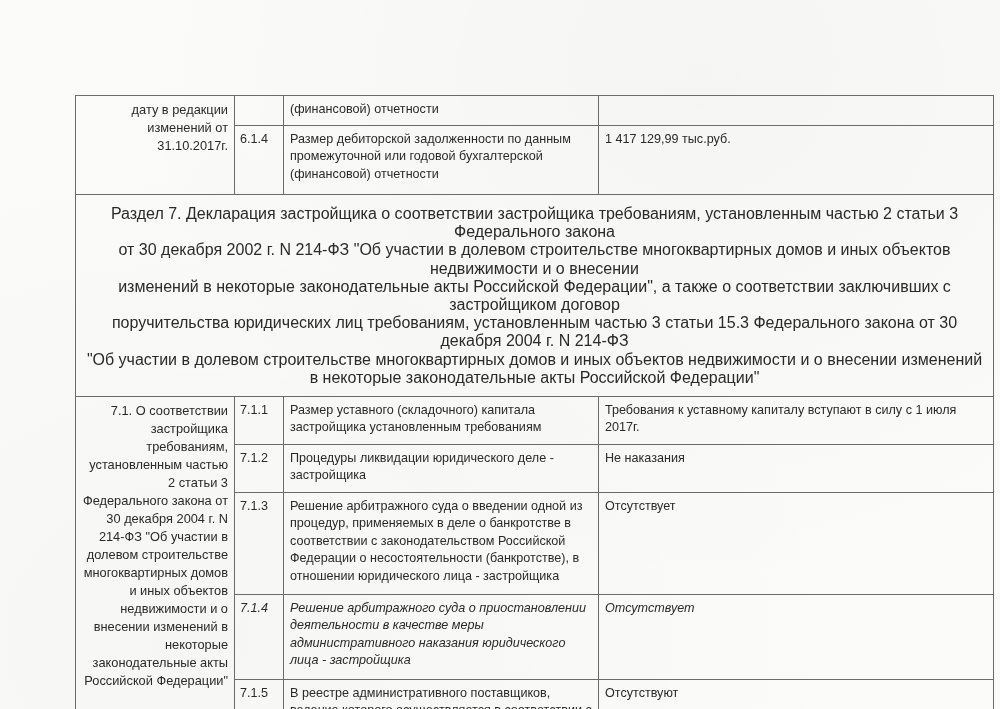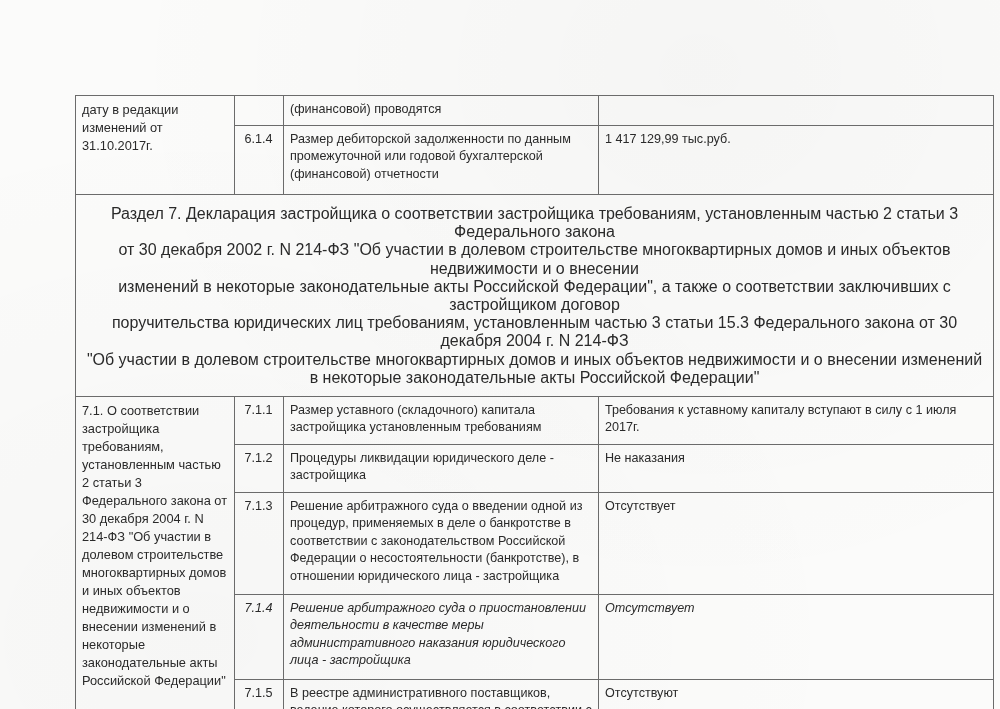--- a/index.html
+++ b/index.html
@@ -28,49 +28,49 @@
     table.doc td {
       border: 1.2px solid #6b6b6b;
       vertical-align: top;
       padding: 5px 6px 5px 6px;
       overflow: hidden;
     }
     col.c1 { width: 159px; }
     col.c2 { width: 49px; }
     col.c3 { width: 315px; }
     col.c4 { width: 395px; }
-    .num { padding-left: 5px !important; text-align: center; }
+    .num { padding-left: 5px !important; }
     .section-cell {
       text-align: center;
       font-size: 16px;
       line-height: 18.2px;
       padding: 10px 10px 9px 10px !important;
     }
-    .label-cell { font-size: 12.8px; line-height: 18px; }
+    .label-cell { font-size: 12.8px; line-height: 18px; text-align: right; }
     .last-row td { border-bottom: 1.2px solid #6b6b6b; }
     .no-bottom-left { border-bottom: none !important; }
   </style>
 </head>
 <body>
 
 <div class="page-noise"></div>
 
 <table class="doc">
   <colgroup>
     <col class="c1">
       <col class="c2">
       <col class="c3">
       <col class="c4">
   </colgroup>
   <tbody>
 
     <tr style="height:30px;">
       <td rowspan="2" class="label-cell">дату в редакции изменений от 31.10.2017г.</td>
       <td class="num"></td>
-      <td>(финансовой) проводятся</td>
+      <td>(финансовой) отчетности</td>
       <td></td>
     </tr>
     <tr style="height:69px;">
       <td class="num">6.1.4</td>
       <td>Размер дебиторской задолженности по данным промежуточной или годовой бухгалтерской (финансовой) отчетности</td>
       <td>1 417 129,99 тыс.руб.</td>
     </tr>
 
     <tr style="height:120px;">
       <td colspan="4" class="section-cell">

